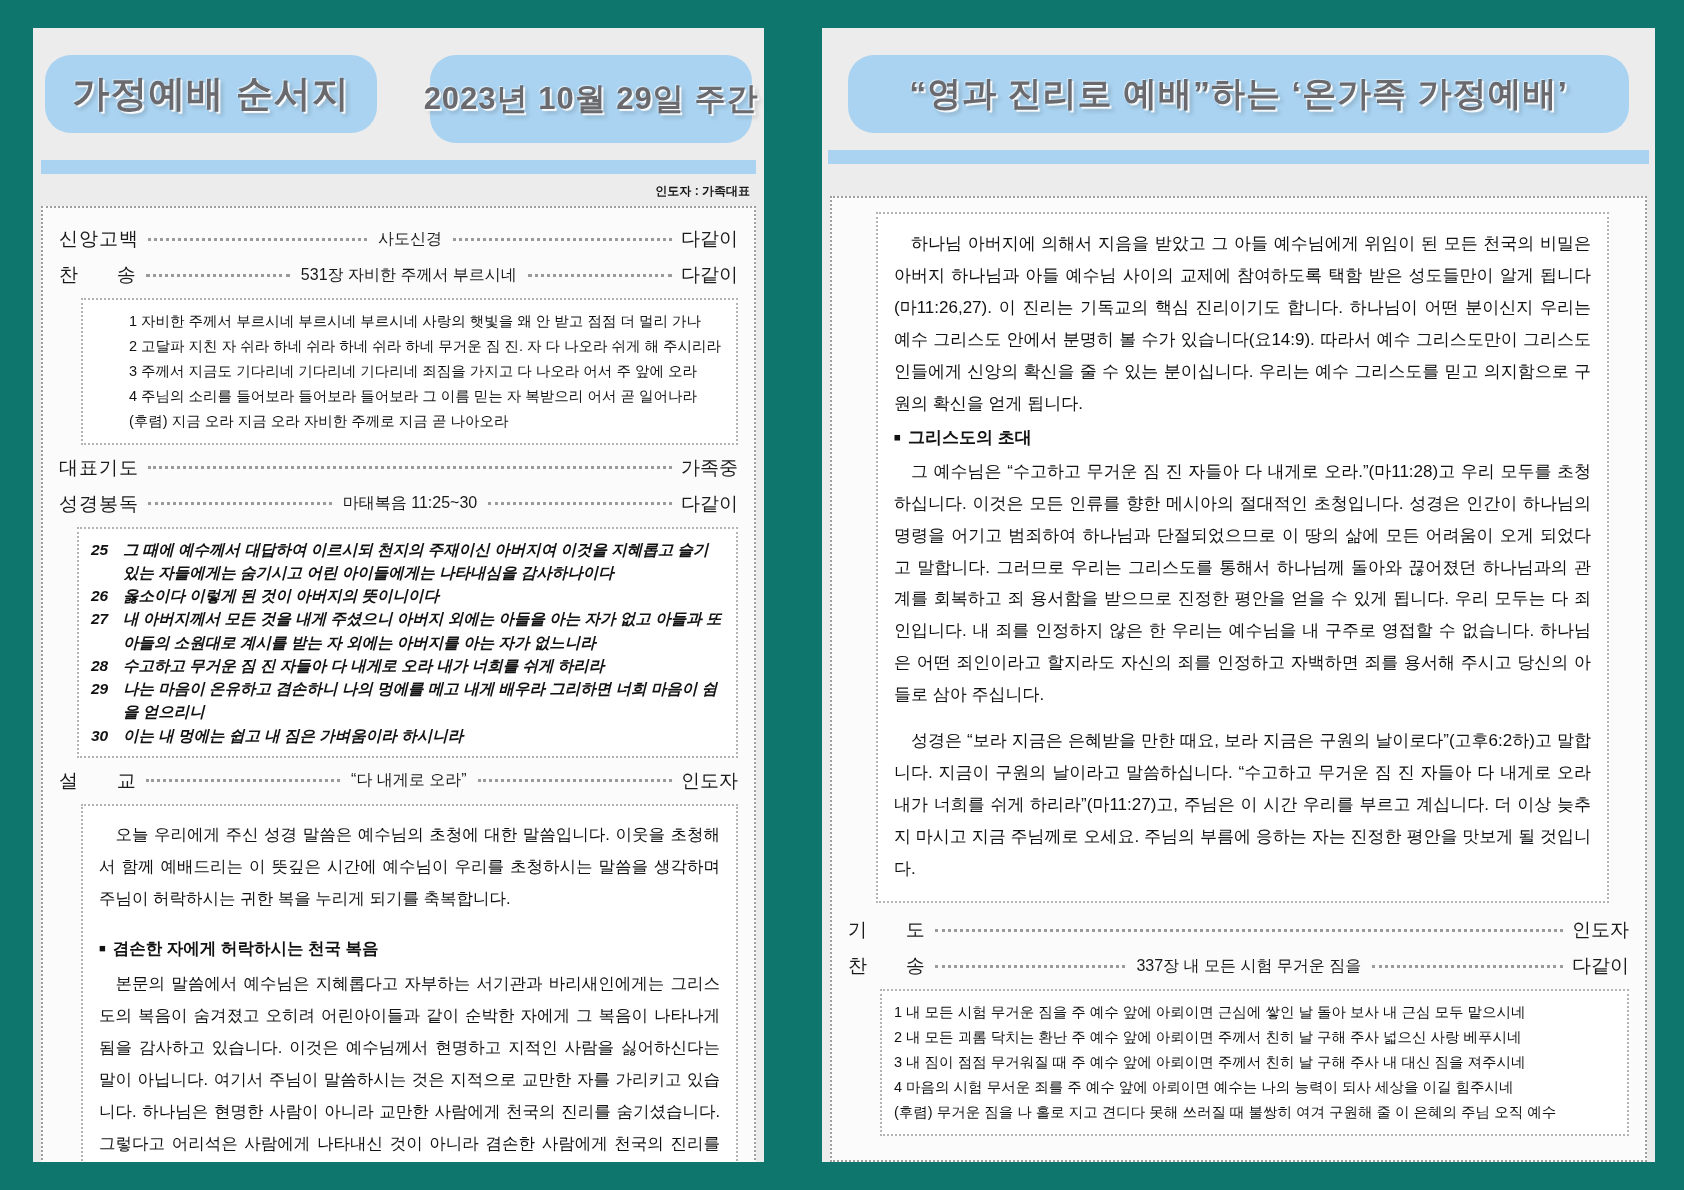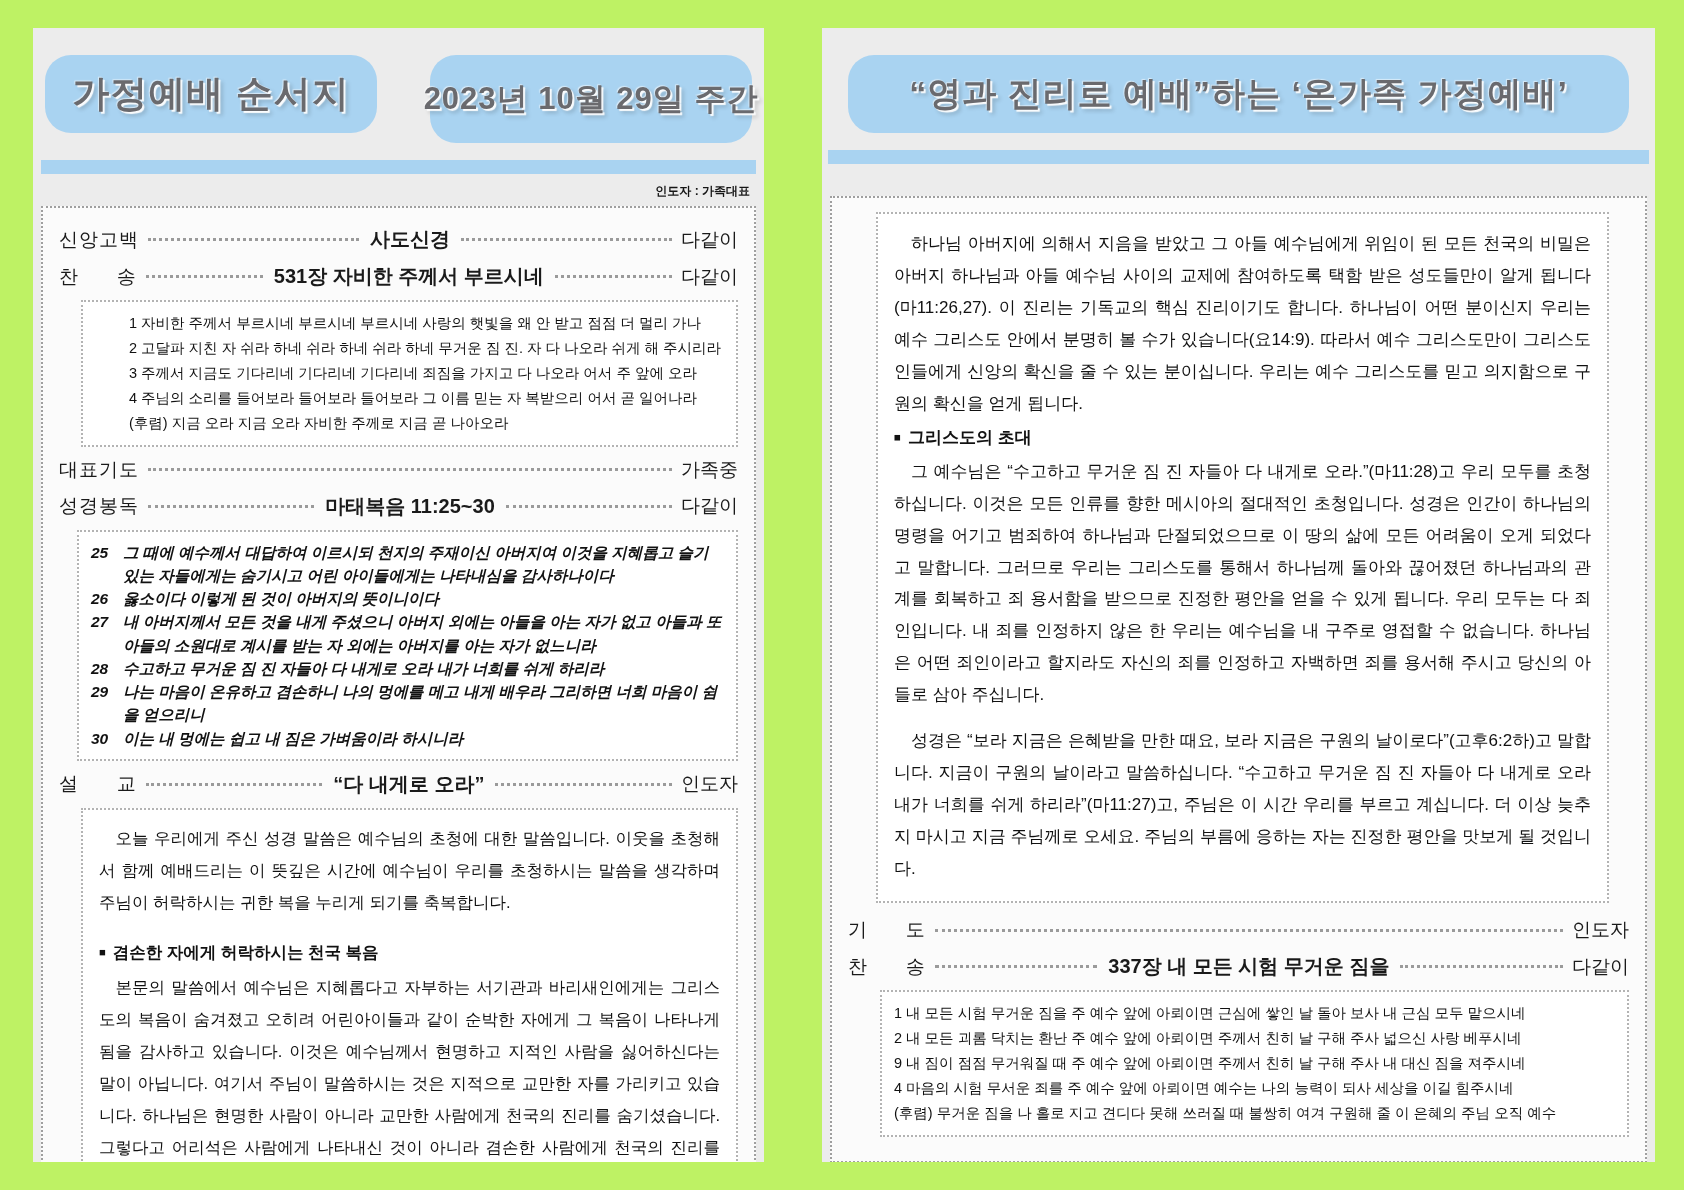--- a/index.html
+++ b/index.html
@@ -1,18 +1,18 @@
 <!DOCTYPE html>
 <html><head>
 <meta charset="utf-8">
 <style>
   html,body { margin:0; padding:0; }
   .canvas {
     position:relative; width:1684px; height:1190px;
-    background:#bef264; overflow:hidden;
+    background:#0f766e; overflow:hidden;
     font-family:"Liberation Sans","DejaVu Sans",sans-serif;
     color:#111;
   }
   .page { position:absolute; top:28px; height:1134px; background:#ececec; overflow:hidden; }
   .page-left  { left:33px;  width:731px; }
   .page-right { left:822px; width:833px; }
 
   
   .badges-row { display:flex; justify-content:space-between; margin:27px 12px 0; }
   .badge {
@@ -31,21 +31,21 @@
 
   .leader-note { text-align:right; font-weight:bold; font-size:12px; margin:9px 14px 6px; color:#151515; }
 
   
   .outer-box { border:2px dotted #9f9f9f; margin:0 8px; padding:8px 14px 14px; background:#fbfbfb; }
   .page-right .outer-box { margin-top:32px; padding:12px 14px 16px; }
 
   
   .order-line { display:flex; align-items:center; margin:10px 2px; font-size:19px; color:#1a1a1a; }
   .ol-label { white-space:pre; letter-spacing:1px; }
-  .ol-title { font-weight:bold; font-size:20px; white-space:nowrap; padding:0 2px; }
+  .ol-title { font-weight:normal; font-size:16px; white-space:nowrap; padding:0 2px; }
   .ol-right { white-space:nowrap; }
   .ol-leader { flex:1 1 auto; height:0; border-bottom:3px dotted #9a9a9a; margin:0 9px; min-width:24px; }
 
   
   .inner-box { border:2px dotted #b3b3b3; background:#fff; }
   .hymn-box { margin:0 2px 8px 24px; padding:9px 10px 9px 46px; font-size:14.5px; line-height:1.72; }
   .page-right .hymn-box { margin:0 2px 8px 34px; padding:9px 10px 9px 12px; }
   .hymn-line { white-space:nowrap; }
 
   .scripture-box { margin:0 2px 8px 20px; padding:9px 12px; font-size:15.5px; line-height:1.5; font-weight:bold; }
@@ -200,21 +200,21 @@
         <span class="ol-label">찬      송</span>
         <span class="ol-leader"></span>
         <span class="ol-title">337장 내 모든 시험 무거운 짐을</span>
         <span class="ol-leader"></span>
         <span class="ol-right">다같이</span>
       </div>
 
       <div class="inner-box hymn-box">
         <div class="hymn-line">1 내 모든 시험 무거운 짐을 주 예수 앞에 아뢰이면 근심에 쌓인 날 돌아 보사 내 근심 모두 맡으시네</div>
         <div class="hymn-line">2 내 모든 괴롬 닥치는 환난 주 예수 앞에 아뢰이면 주께서 친히 날 구해 주사 넓으신 사랑 베푸시네</div>
-        <div class="hymn-line">9 내 짐이 점점 무거워질 때 주 예수 앞에 아뢰이면 주께서 친히 날 구해 주사 내 대신 짐을 져주시네</div>
+        <div class="hymn-line">3 내 짐이 점점 무거워질 때 주 예수 앞에 아뢰이면 주께서 친히 날 구해 주사 내 대신 짐을 져주시네</div>
         <div class="hymn-line">4 마음의 시험 무서운 죄를 주 예수 앞에 아뢰이면 예수는 나의 능력이 되사 세상을 이길 힘주시네</div>
         <div class="hymn-line">(후렴) 무거운 짐을 나 홀로 지고 견디다 못해 쓰러질 때 불쌍히 여겨 구원해 줄 이 은혜의 주님 오직 예수</div>
       </div>
 
     </div>
   </div>
 
 </div>
 
 </body></html>

